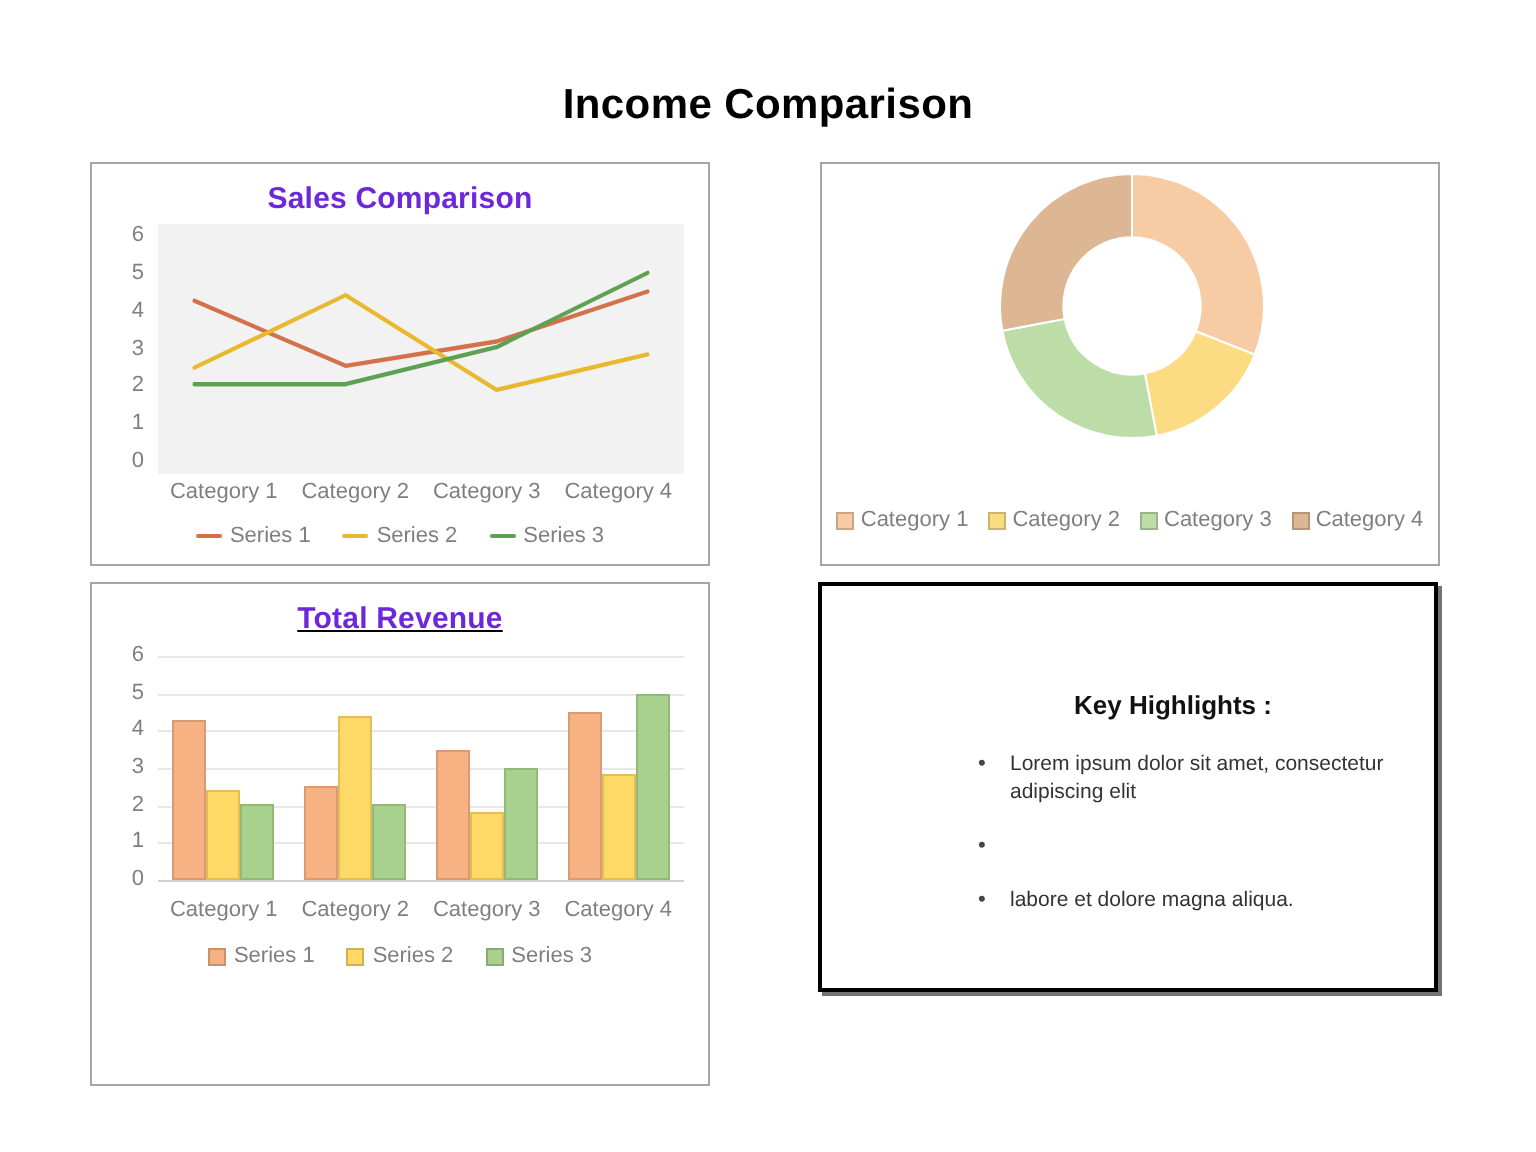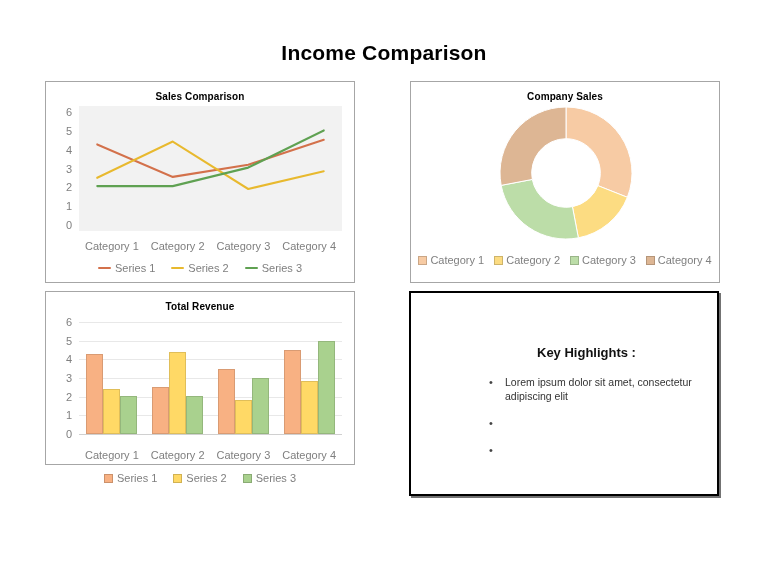--- a/index.html
+++ b/index.html
@@ -37,28 +37,28 @@
   .panel-thin {
     border: 1px solid #a6a6a6;
   }
   .panel-bold {
     border: 2.5px solid #000000;
     box-shadow: 2px 2px 0 rgba(0,0,0,0.55);
   }
 
   #panel-line   { left: 45px;  top: 81px;  width: 310px; height: 202px; }
   #panel-donut  { left: 410px; top: 81px;  width: 310px; height: 202px; }
-  #panel-bar    { left: 45px;  top: 291px; width: 310px; height: 174px; }
+  #panel-bar    { left: 45px;  top: 291px; width: 310px; height: 252px; text-decoration: underline; }
   #panel-notes  { left: 409px; top: 291px; width: 310px; height: 205px; }
 
   .chart-title {
     text-align: center;
-    font-size: 10px;
+    font-size: 15px;
     font-weight: bold;
-    color: #000000;
+    color: #6d28d9;
     margin-top: 9px;
     letter-spacing: 0.1px;
   }
 
   
   .plot-wrap {
     position: relative;
     margin-top: 4px;
   }
   .y-axis {
@@ -247,21 +247,20 @@
         <span>Series 2</span>
       </div>
       <div class="legend-item">
         <span class="swatch-line" style="background: rgb(95, 161, 82);"></span>
         <span>Series 3</span>
       </div>
     </div>
 </div>
 
 <div class="panel panel-thin" id="panel-donut">
-  <div class="chart-title">Company Sales</div>
 
   <div class="donut-wrap">
     <svg id="donut-svg" width="310" height="142" viewBox="0 0 310 142">
         <path d="M155.00,5.00 A66,66 0 0 1 216.37,95.30 L186.91,83.63 A34.32,34.32 0 0 0 155.00,36.68 Z" fill="#F7CBA4" stroke="#ffffff" stroke-width="1"></path>
         <path d="M216.37,95.30 A66,66 0 0 1 167.37,135.83 L161.43,104.71 A34.32,34.32 0 0 0 186.91,83.63 Z" fill="#FCDC82" stroke="#ffffff" stroke-width="1"></path>
         <path d="M167.37,135.83 A66,66 0 0 1 90.17,83.37 L121.29,77.43 A34.32,34.32 0 0 0 161.43,104.71 Z" fill="#BCDDA8" stroke="#ffffff" stroke-width="1"></path>
         <path d="M90.17,83.37 A66,66 0 0 1 155.00,5.00 L155.00,36.68 A34.32,34.32 0 0 0 121.29,77.43 Z" fill="#DDB694" stroke="#ffffff" stroke-width="1"></path>
       </svg>
   </div>
 
@@ -358,15 +357,16 @@
   <div class="notes-list" id="notes-list">
       <div class="note-row">
         <div class="note-bullet">•</div>
         <div class="note-text">Lorem ipsum dolor sit amet, consectetur adipiscing elit</div>
       </div>
       <div class="note-row">
         <div class="note-bullet">•</div>
       </div>
       <div class="note-row">
         <div class="note-bullet">•</div>
+        <div class="note-text">labore et dolore magna aliqua.</div>
       </div>
     </div>
 </div>
 
 </body></html>

